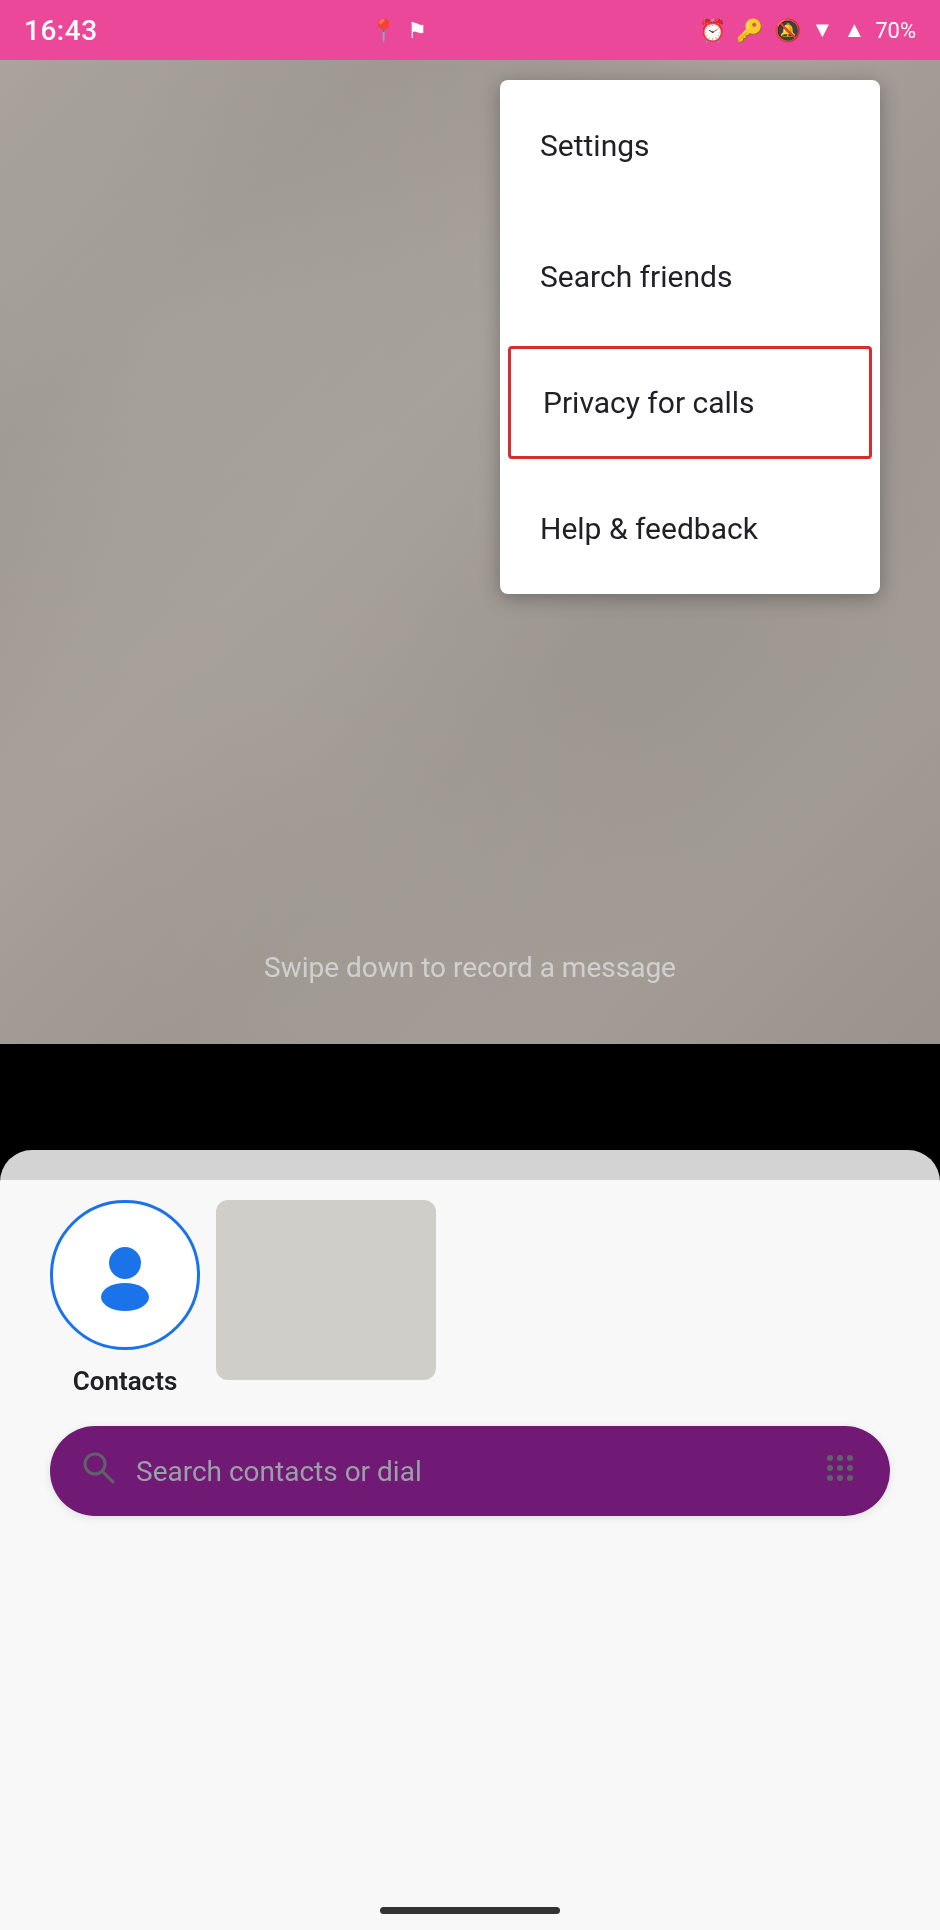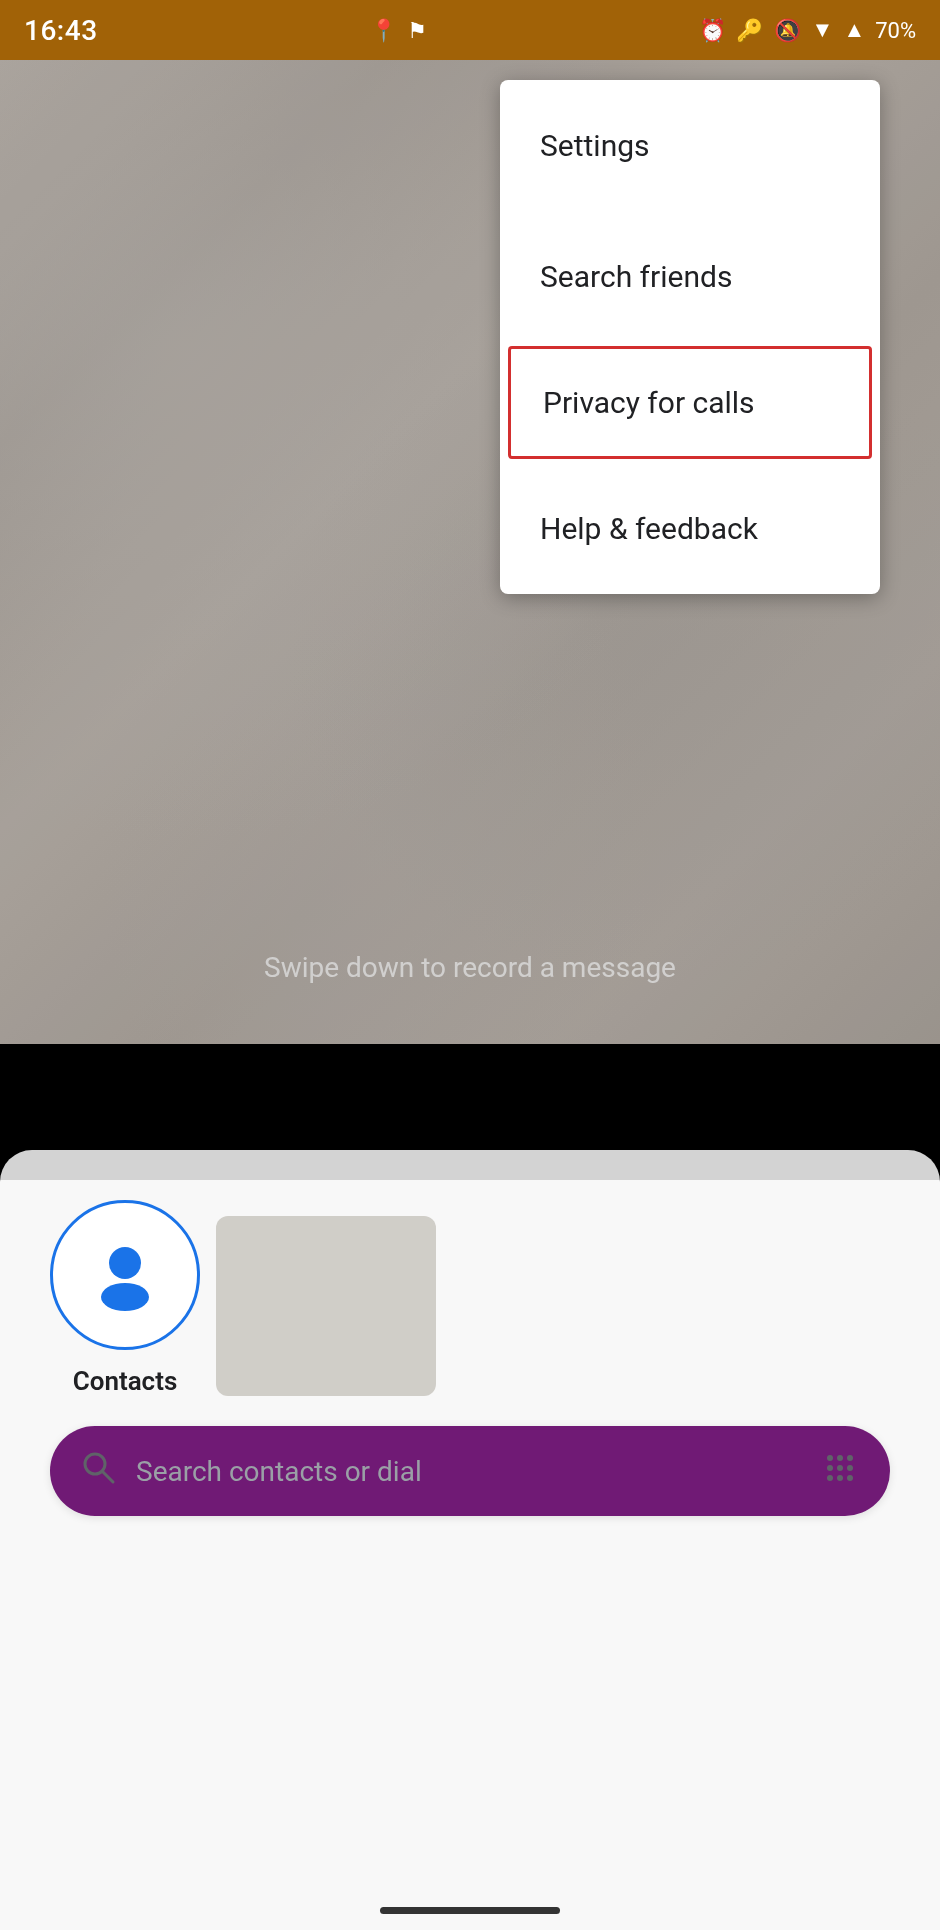--- a/index.html
+++ b/index.html
@@ -11,21 +11,21 @@
       font-family: 'Roboto', Arial, sans-serif;
       overflow: hidden;
       position: relative;
     }
 
     
     .status-bar {
       position: absolute;
       top: 0; left: 0; right: 0;
       height: 60px;
-      background: #a16207;
+      background: #ec4899;
       display: flex;
       align-items: center;
       justify-content: space-between;
       padding: 0 24px;
       z-index: 100;
     }
     .status-time {
       color: #fff;
       font-size: 28px;
       font-weight: 500;
@@ -113,21 +113,21 @@
       z-index: 50;
     }
 
     .bottom-content {
       padding: 30px 30px 20px;
     }
 
     
     .contacts-section {
       display: flex;
-      align-items: flex-end;
+      align-items: flex-start;
       gap: 16px;
       padding: 20px 20px 10px;
     }
 
     .contact-item {
       display: flex;
       flex-direction: column;
       align-items: center;
       gap: 16px;
     }

